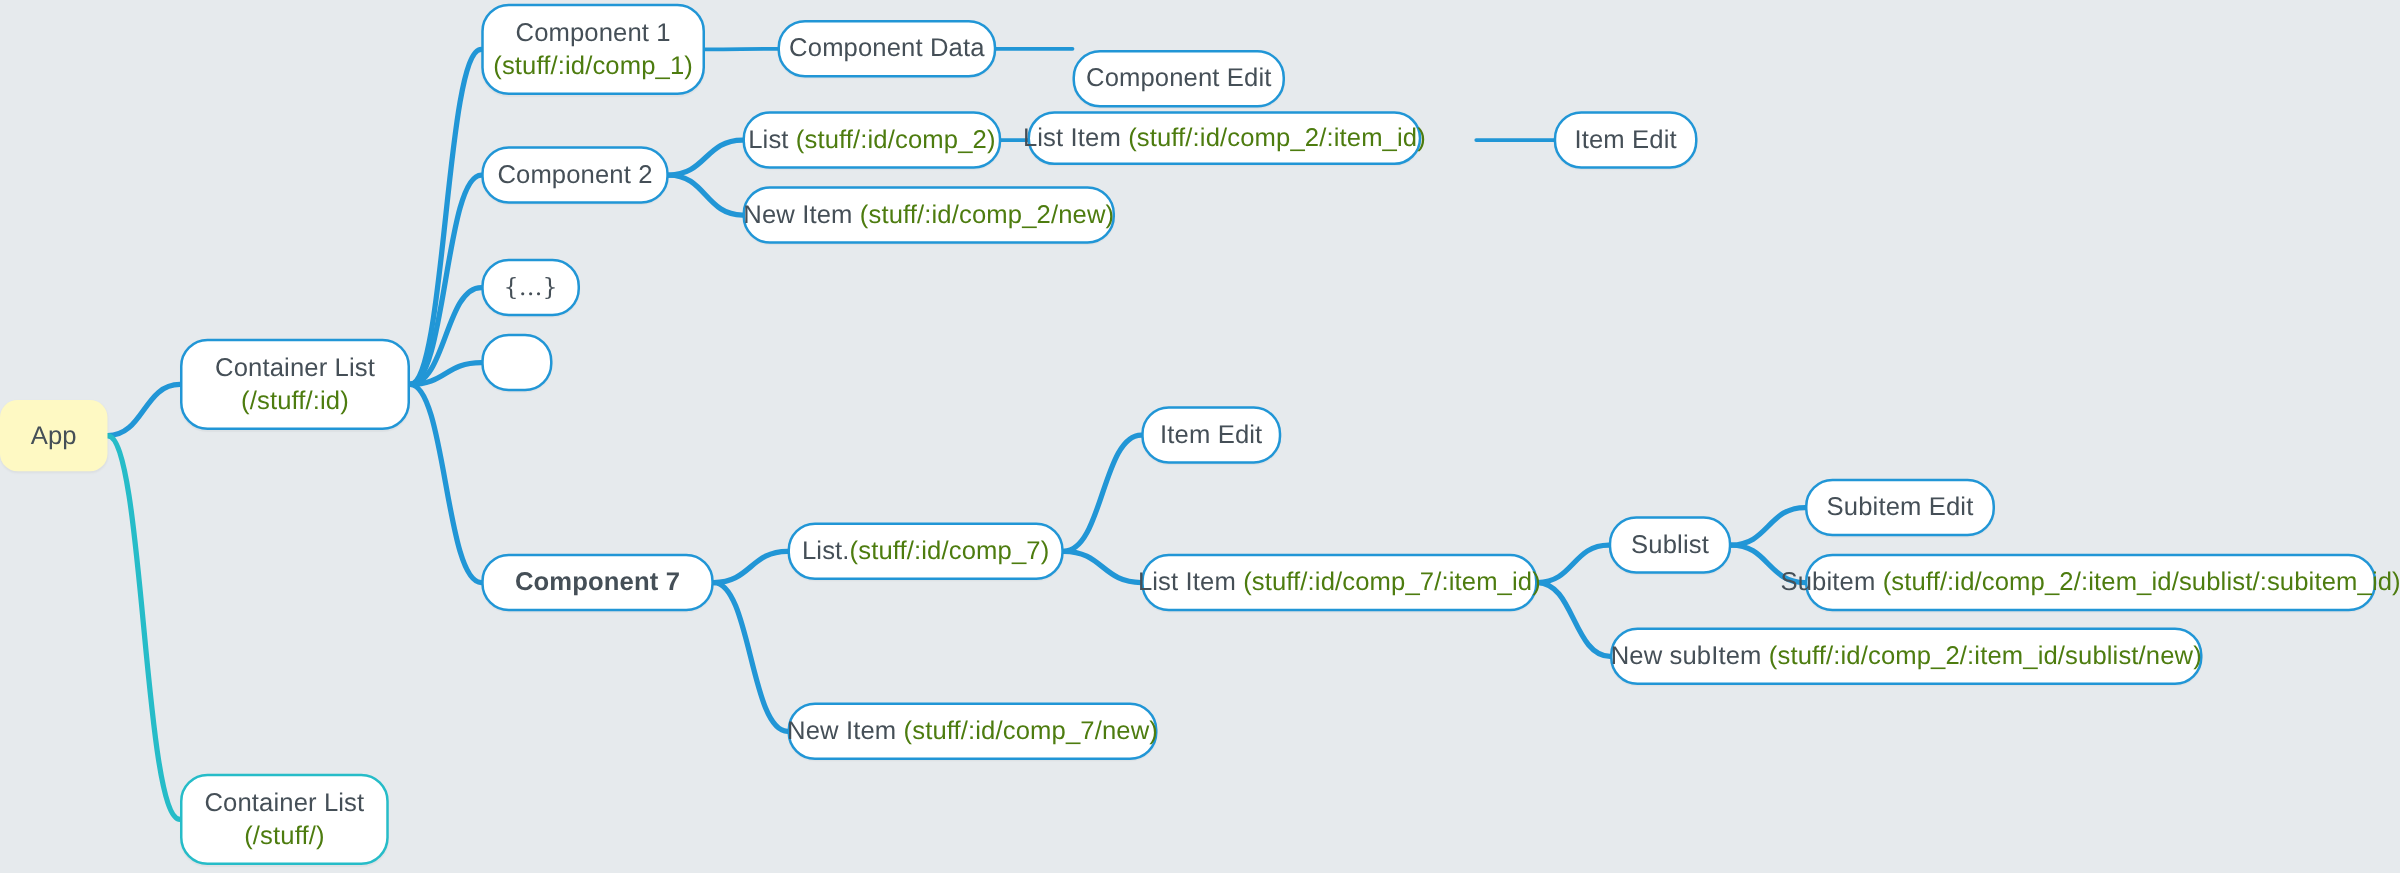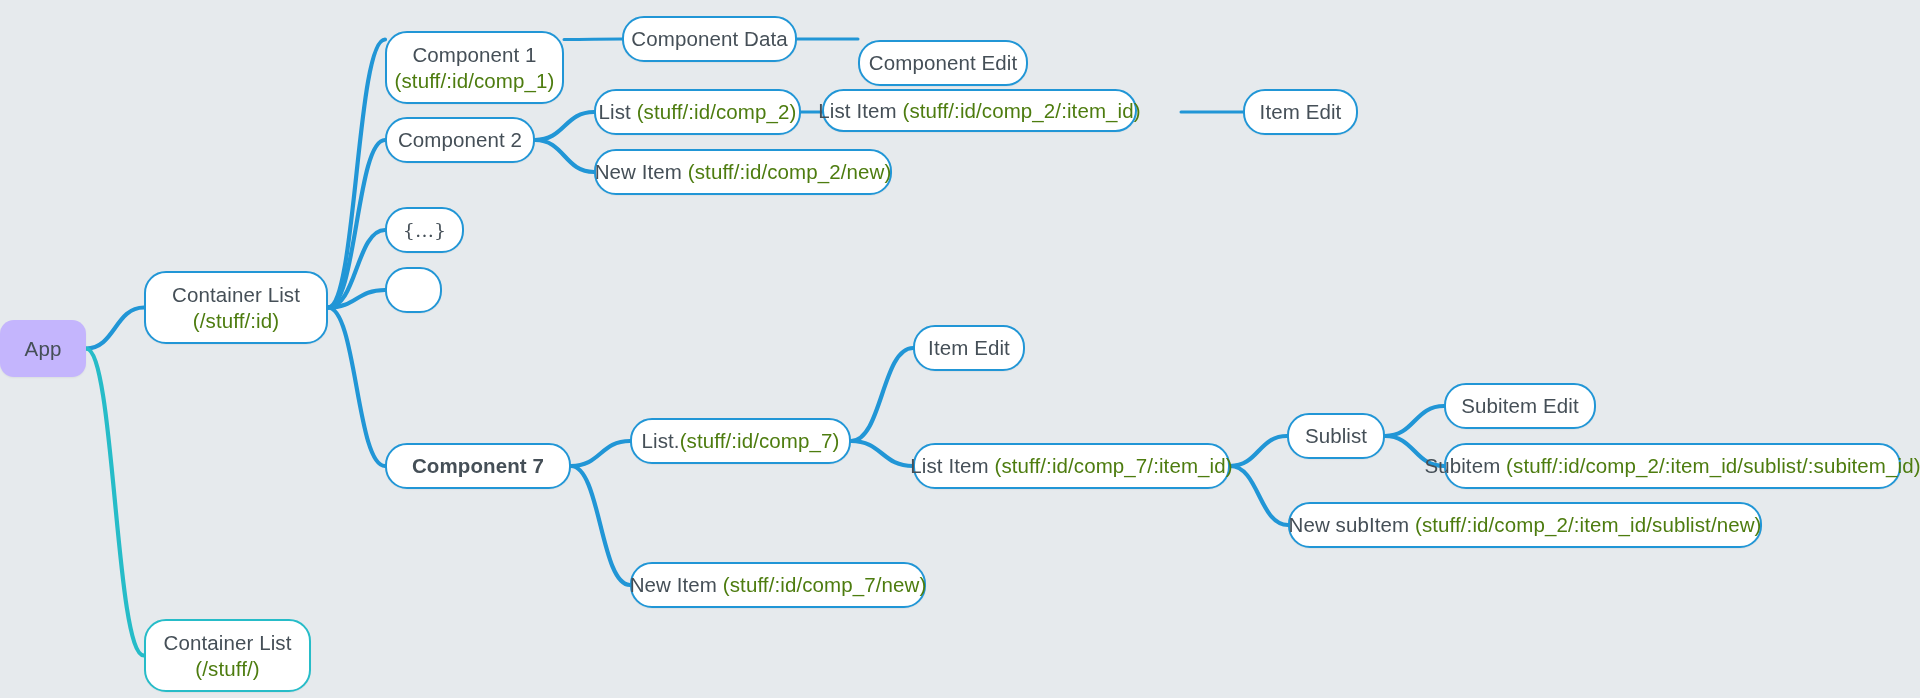--- a/index.html
+++ b/index.html
@@ -39,21 +39,21 @@
     white-space: nowrap;
     letter-spacing: 0.1px;
     box-shadow: 0 1px 1px rgba(0,0,0,0.04);
   }
   .node.teal {
     border-color: #26bcc8;
   }
   .node.plain {
     border-radius: 14px;
     border: none;
-    background: #c4b5fd;
+    background: #fef9c3;
     box-shadow: 0 1px 2px rgba(0,0,0,0.05);
   }
   .node .ln {
     display: block;
     text-align: center;
   }
   .url {
     color: #4d7c0f;
   }
   .node.mono {
@@ -93,21 +93,21 @@
         <span class="ln"><span>App</span></span>
       </div>
       <div class="node" style="left: 144px; top: 271px; width: 184px; height: 73px;">
         <span class="ln">Container List</span>
         <span class="ln url">(/stuff/:id)</span>
       </div>
       <div class="node teal" style="left: 144px; top: 619px; width: 167px; height: 73px;">
         <span class="ln">Container List</span>
         <span class="ln url">(/stuff/)</span>
       </div>
-      <div class="node" style="left: 385px; top: 3px; width: 179px; height: 73px; margin-top: 28px;">
+      <div class="node" style="left: 385px; top: 3px; width: 179px; height: 73px;">
         <span class="ln">Component 1</span>
         <span class="ln url">(stuff/:id/comp_1)</span>
       </div>
       <div class="node" style="left: 622px; top: 16px; width: 175px; height: 46px;">
         <span class="ln"><span>Component Data</span></span>
       </div>
       <div class="node" style="left: 858px; top: 16px; width: 170px; height: 46px; margin-top: 24px;">
         <span class="ln"><span>Component Edit</span></span>
       </div>
       <div class="node" style="left: 385px; top: 117px; width: 150px; height: 46px;">

